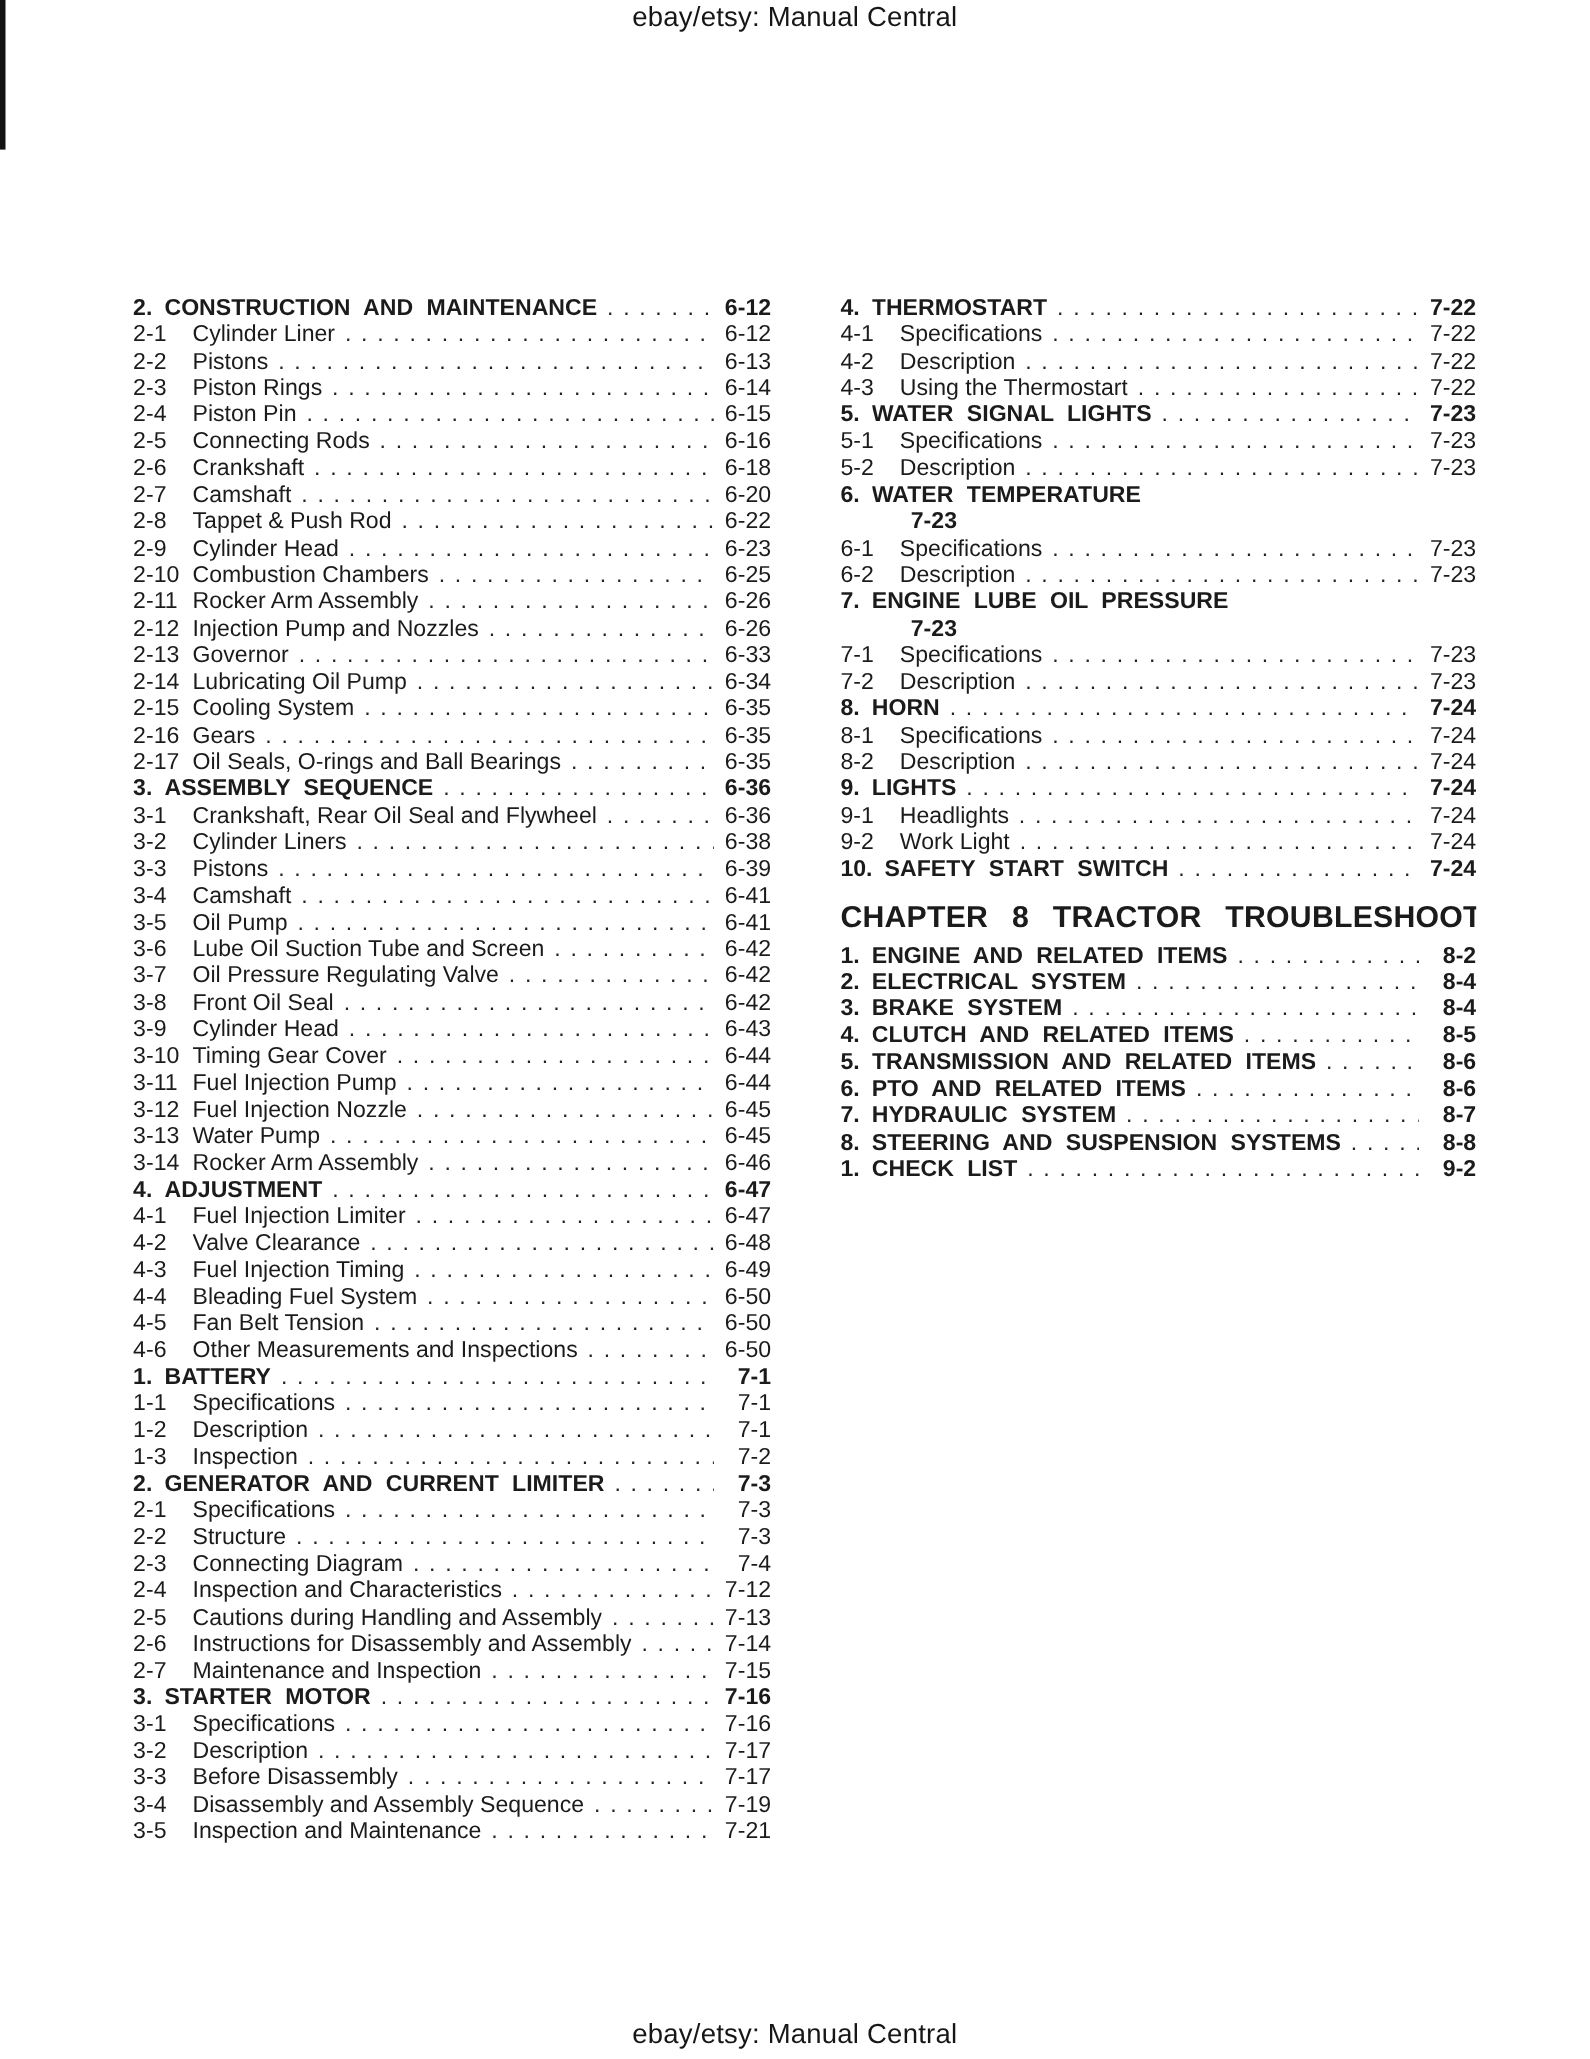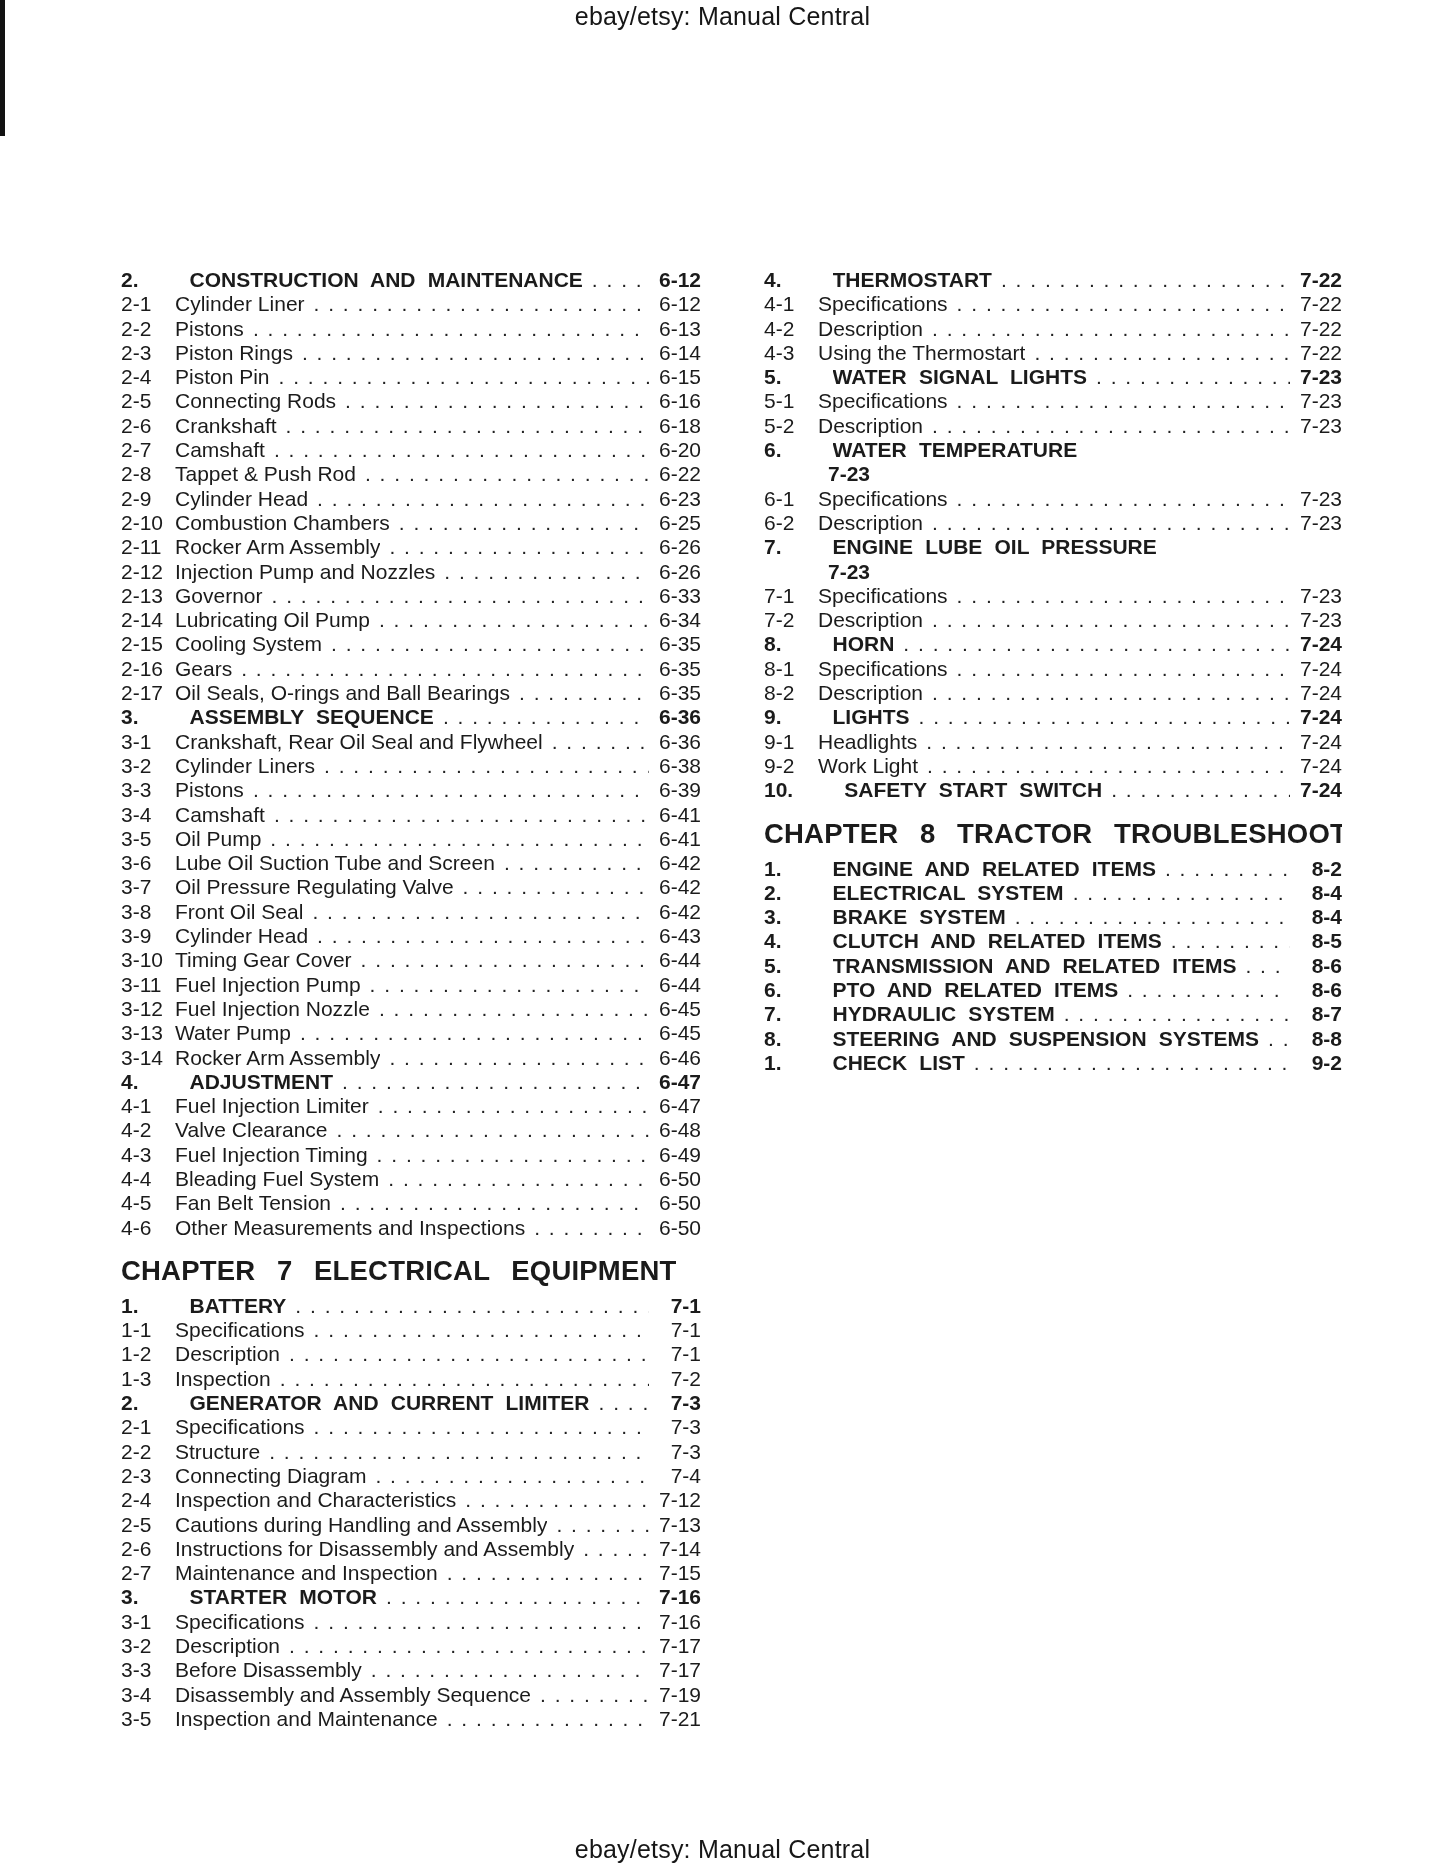--- a/index.html
+++ b/index.html
@@ -30,21 +30,21 @@
   }
   .row .num{flex:0 0 54px;}
   .row .num-inline{margin-right:11px;}
   .row .title{flex:0 1 auto;overflow:hidden;}
   .leader{
     flex:1 1 0;min-width:0;overflow:hidden;white-space:nowrap;
     letter-spacing:.42em;padding:0 2px 0 9px;font-weight:400;color:#222;
   }
   .page-num{flex:0 0 auto;min-width:52px;text-align:right;}
   .section{font-weight:700;}
-  .section .title{word-spacing:.30em;margin-left:40px;}
+  .section .title{word-spacing:.30em;}
   .section .leader{font-weight:400;}
   .section .page-num{font-weight:700;}
   .section-cont{font-weight:700;padding-left:54px;flex-direction:column;}
   .section-cont .title{word-spacing:.30em;}
   .section-cont .leader{font-weight:400;}
   .section-cont .page-num{font-weight:700;}
   .item{font-weight:400;}
   .chapter{
     font-weight:700;font-size:27.5px;line-height:31px;height:auto;
     margin:15px 0 8px 0;
@@ -293,23 +293,20 @@
         <span class="title">Fan Belt Tension</span>
         <span class="leader">........................................................................................................................</span>
         <span class="page-num">6-50</span>
       </div>
       <div class="row item">
         <span class="num">4-6</span>
         <span class="title">Other Measurements and Inspections</span>
         <span class="leader">........................................................................................................................</span>
         <span class="page-num">6-50</span>
       </div>
-      <div class="row chapter">
-        <span class="title">CHAPTER 7  ELECTRICAL EQUIPMENT</span>
-      </div>
       <div class="row section">
         <span class="num-inline">1.</span>
         <span class="title">BATTERY</span>
         <span class="leader">........................................................................................................................</span>
         <span class="page-num">7-1</span>
       </div>
       <div class="row item">
         <span class="num">1-1</span>
         <span class="title">Specifications</span>
         <span class="leader">........................................................................................................................</span>

